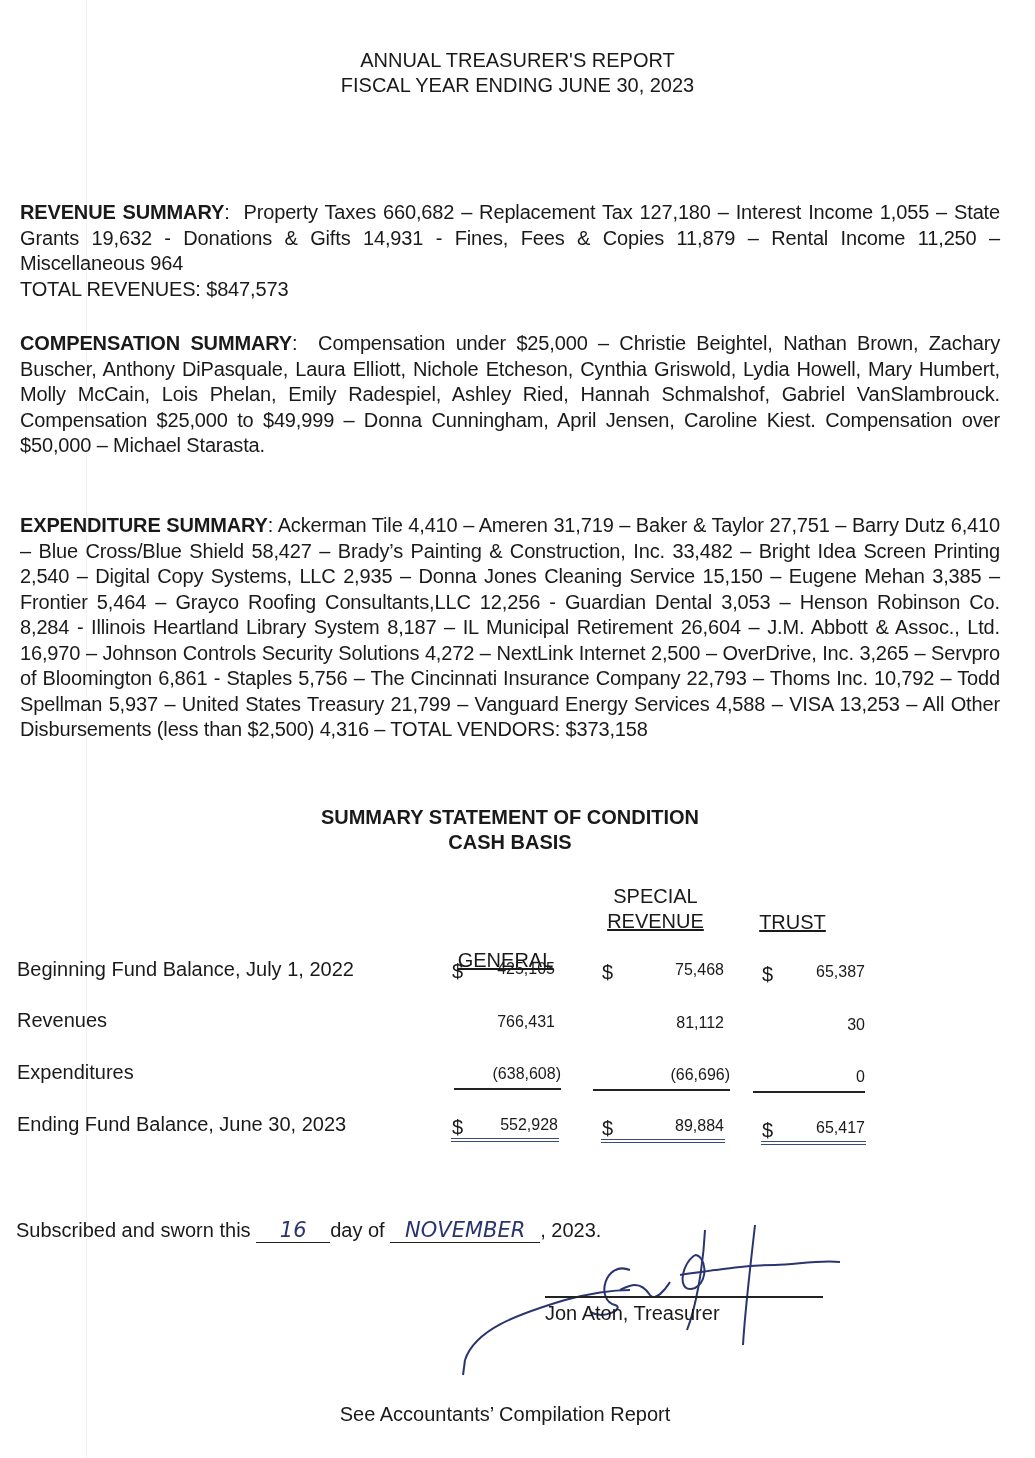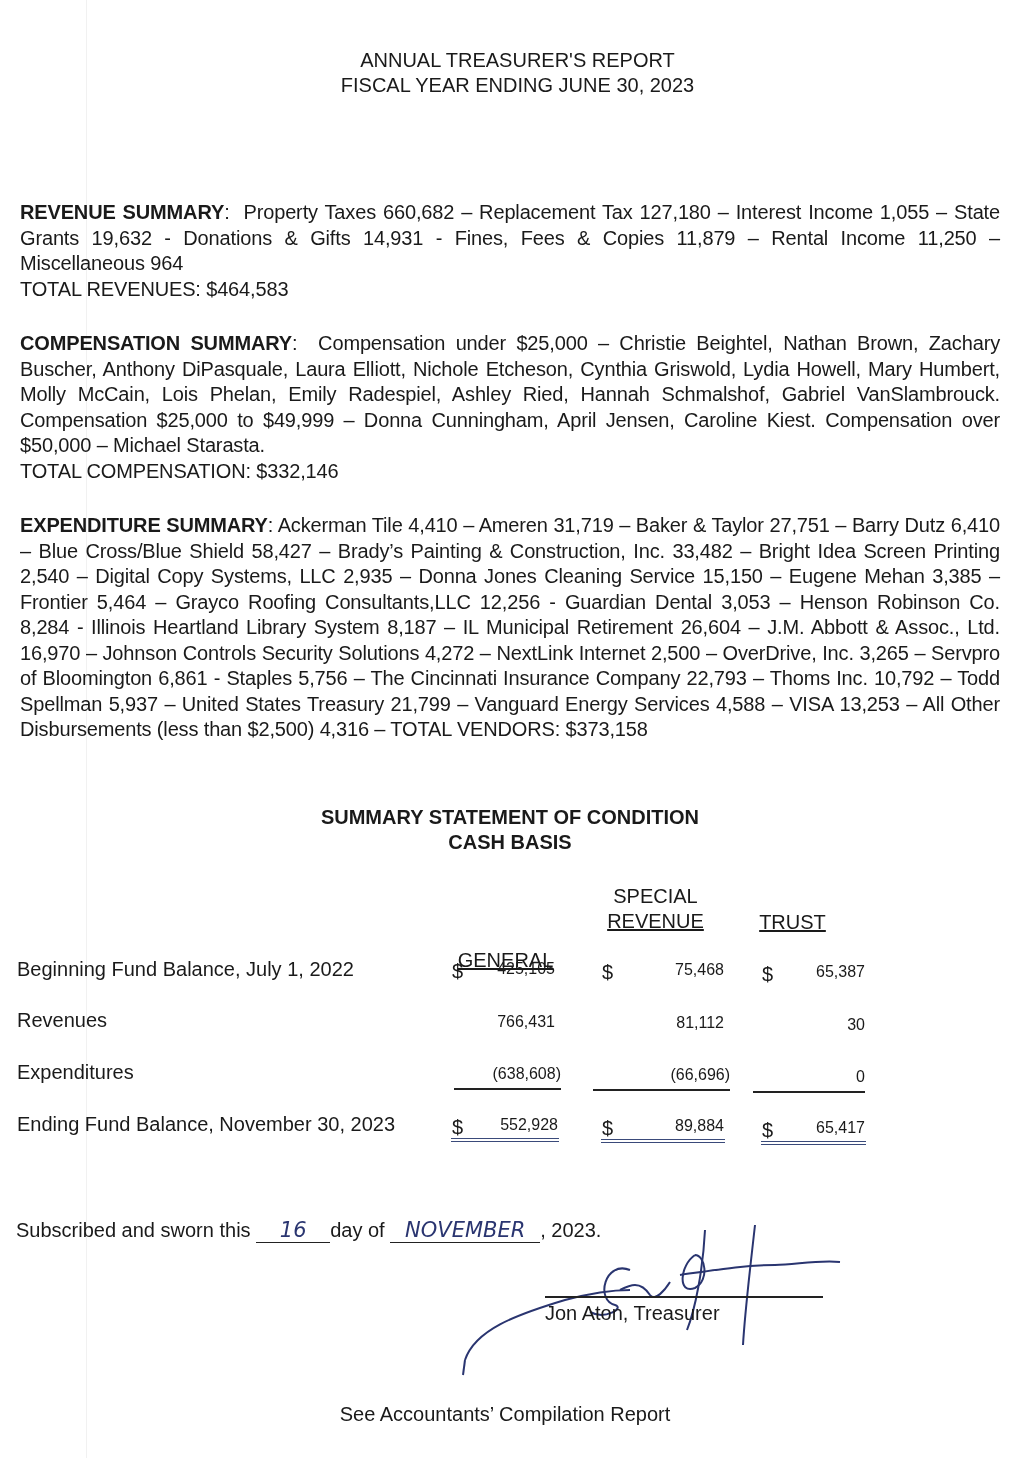--- a/index.html
+++ b/index.html
@@ -39,26 +39,25 @@
 
 <div class="scan-edge"></div>
 
 <div class="header">
   <div>ANNUAL TREASURER'S REPORT</div>
   <div>FISCAL YEAR ENDING JUNE 30, 2023</div>
 </div>
 
 <div class="para" id="rev">
   <b>REVENUE SUMMARY</b><span>:&nbsp; </span><span>Property Taxes 660,682 – Replacement Tax 127,180 – Interest Income 1,055 – State Grants 19,632 - Donations &amp; Gifts 14,931 - Fines, Fees &amp; Copies 11,879 – Rental Income 11,250 – Miscellaneous 964</span>
-  <span class="total">TOTAL REVENUES:  $464,583</span>
+  <span class="total">TOTAL REVENUES:  $847,573</span>
 </div>
 
 <div class="para" id="comp">
   <b>COMPENSATION SUMMARY</b><span>:&nbsp; </span><span>Compensation under $25,000 – Christie Beightel, Nathan Brown, Zachary Buscher, Anthony DiPasquale, Laura Elliott, Nichole Etcheson, Cynthia Griswold, Lydia Howell, Mary Humbert, Molly McCain, Lois Phelan, Emily Radespiel, Ashley Ried, Hannah Schmalshof, Gabriel VanSlambrouck.  Compensation $25,000 to $49,999 – Donna Cunningham, April Jensen, Caroline Kiest.  Compensation over $50,000 – Michael Starasta.</span>
-  <span class="total">TOTAL COMPENSATION: $332,146</span>
 </div>
 
 <div class="para" id="exp">
   <b>EXPENDITURE SUMMARY</b><span>: </span><span>Ackerman Tile 4,410 – Ameren 31,719 – Baker &amp; Taylor 27,751 – Barry Dutz 6,410 – Blue Cross/Blue Shield 58,427 – Brady’s Painting &amp; Construction, Inc. 33,482 – Bright Idea Screen Printing 2,540 – Digital Copy Systems, LLC 2,935 – Donna Jones Cleaning Service 15,150 – Eugene Mehan 3,385 – Frontier 5,464 – Grayco Roofing Consultants,LLC 12,256 - Guardian Dental 3,053 – Henson Robinson Co. 8,284 - Illinois Heartland Library System 8,187 – IL Municipal Retirement 26,604 – J.M. Abbott &amp; Assoc., Ltd. 16,970 – Johnson Controls Security Solutions 4,272 – NextLink Internet 2,500 – OverDrive, Inc. 3,265 – Servpro of Bloomington 6,861 - Staples 5,756 – The Cincinnati Insurance Company 22,793 – Thoms Inc. 10,792 – Todd Spellman 5,937 – United States Treasury 21,799 – Vanguard Energy Services 4,588 – VISA 13,253 – All Other Disbursements (less than $2,500) 4,316 – TOTAL VENDORS: $373,158</span>
 </div>
 
 <div class="stmt-title">
   <div>SUMMARY STATEMENT OF CONDITION</div>
   <div>CASH BASIS</div>
 </div>
@@ -88,21 +87,21 @@
 <div class="cell" style="left:780px; width:85px; top:1016px;">30</div>
 
 <div class="row-label" style="top:1061px;">Expenditures</div>
 <div class="cell" style="left:455px; width:106px; top:1065px;text-align:right;">(638,608)</div>
 <div class="uline" style="left:454px; width:107px; top:1088px;"></div>
 <div class="cell" style="left:620px; width:110px; top:1066px;">(66,696)</div>
 <div class="uline" style="left:593px; width:137px; top:1089px;"></div>
 <div class="cell" style="left:780px; width:85px; top:1068px;">0</div>
 <div class="uline" style="left:753px; width:112px; top:1091px;"></div>
 
-<div class="row-label" style="top:1113px;">Ending Fund Balance, November 30, 2023</div>
+<div class="row-label" style="top:1113px;">Ending Fund Balance, June 30, 2023</div>
 <div class="dollar" style="left:452px; top:1116px;">$</div>
 <div class="cell" style="left:470px; width:88px; top:1116px;">552,928</div>
 <div class="dline" style="left:451px; width:108px; top:1138px;"></div>
 <div class="dollar" style="left:602px; top:1117px;">$</div>
 <div class="cell" style="left:625px; width:99px; top:1117px;">89,884</div>
 <div class="dline" style="left:601px; width:124px; top:1139px;"></div>
 <div class="dollar" style="left:762px; top:1119px;">$</div>
 <div class="cell" style="left:780px; width:85px; top:1119px;">65,417</div>
 <div class="dline" style="left:761px; width:105px; top:1141px;"></div>
 

